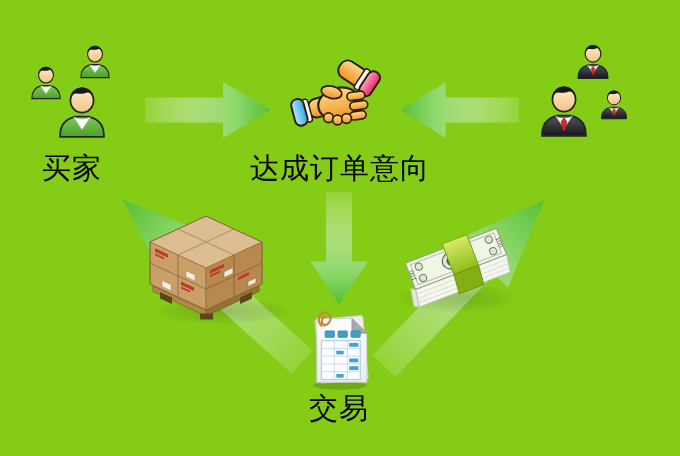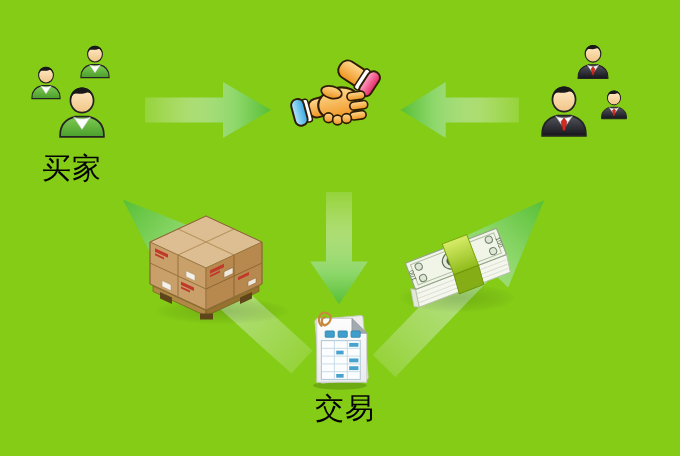--- a/index.html
+++ b/index.html
@@ -150,20 +150,21 @@
       <rect x="74" y="49" width="24" height="11" rx="5.5" fill="url(#skinH)" stroke="#2e1c05" stroke-width="2.2"></rect>
       <rect x="72" y="62" width="22" height="11" rx="5.5" fill="url(#skinH)" stroke="#2e1c05" stroke-width="2.2"></rect>
     </g>
 
     <circle cx="46" cy="71" r="6.5" fill="url(#skinH)" stroke="#2e1c05" stroke-width="2.2"></circle>
     <circle cx="58" cy="74" r="6.5" fill="url(#skinH)" stroke="#2e1c05" stroke-width="2.2"></circle>
     <circle cx="70" cy="72" r="6.5" fill="url(#skinH)" stroke="#2e1c05" stroke-width="2.2"></circle>
 
     <ellipse cx="50" cy="37" rx="14" ry="8" transform="rotate(14 50 37)" fill="url(#skinH)" stroke="#2e1c05" stroke-width="2.4"></ellipse>
   </svg>
+  <div class="node-label" style="left:240px;top:151px;width:200px;">达成订单意向</div>
 
   <svg class="abs" style="left:150px;top:216px;" width="113" height="104" viewBox="0 0 113 104">
 
     <polygon points="3,70 56,94.5 56,100 3,75.5" fill="#b08a44" stroke="#6f5220" stroke-width="0.6"></polygon>
     <polygon points="109,70 56,94.5 56,100 109,75.5" fill="#97722f" stroke="#6f5220" stroke-width="0.6"></polygon>
     <polygon points="10,76 22,81.5 22,88 10,82.5" fill="#5f461a"></polygon>
     <polygon points="102,76 90,81.5 90,88 102,82.5" fill="#5f461a"></polygon>
     <rect x="50" y="97.5" width="13" height="6" fill="#5f461a"></rect>
 
     <polygon points="56,0 112,26 56,52 0,26" fill="#dcbe92" stroke="#a8814f" stroke-width="0.8"></polygon>
@@ -230,15 +231,15 @@
     <rect x="53" y="27.5" width="10" height="7" rx="1" fill="#3f9ecb" stroke="#2e84ab" stroke-width="0.8"></rect>
     <rect x="21" y="38" width="42" height="42" fill="#fbfdfe" stroke="#b3cbda" stroke-width="1.2"></rect>
     <path d="M35,38 V80 M49,38 V80 M21,46.4 H63 M21,54.8 H63 M21,63.2 H63 M21,71.6 H63" stroke="#c6d9e5" stroke-width="1" fill="none"></path>
     <rect x="51" y="40.5" width="10" height="4.2" fill="#48a2ce"></rect>
     <rect x="37" y="48.9" width="8" height="4" fill="#48a2ce"></rect>
     <rect x="51" y="57.3" width="10" height="4.2" fill="#48a2ce"></rect>
     <rect x="51" y="65.7" width="10" height="4.2" fill="#48a2ce"></rect>
     <rect x="37" y="74.1" width="8" height="4" fill="#48a2ce"></rect>
     <path d="M21,22 C15,15 20,5 27.5,8.5 C33.5,11.5 31,20 24.5,21.5 M24.5,21.5 C20.5,20 20,13.5 25,12.5" stroke="#c8893c" stroke-width="2.4" fill="none" stroke-linecap="round"></path>
   </svg>
-  <div class="node-label" style="left:283px;top:391px;width:124px;">交易</div>
+  <div class="node-label" style="left:277px;top:391px;width:124px;">交易</div>
 
 </div>
 
 </body></html>

